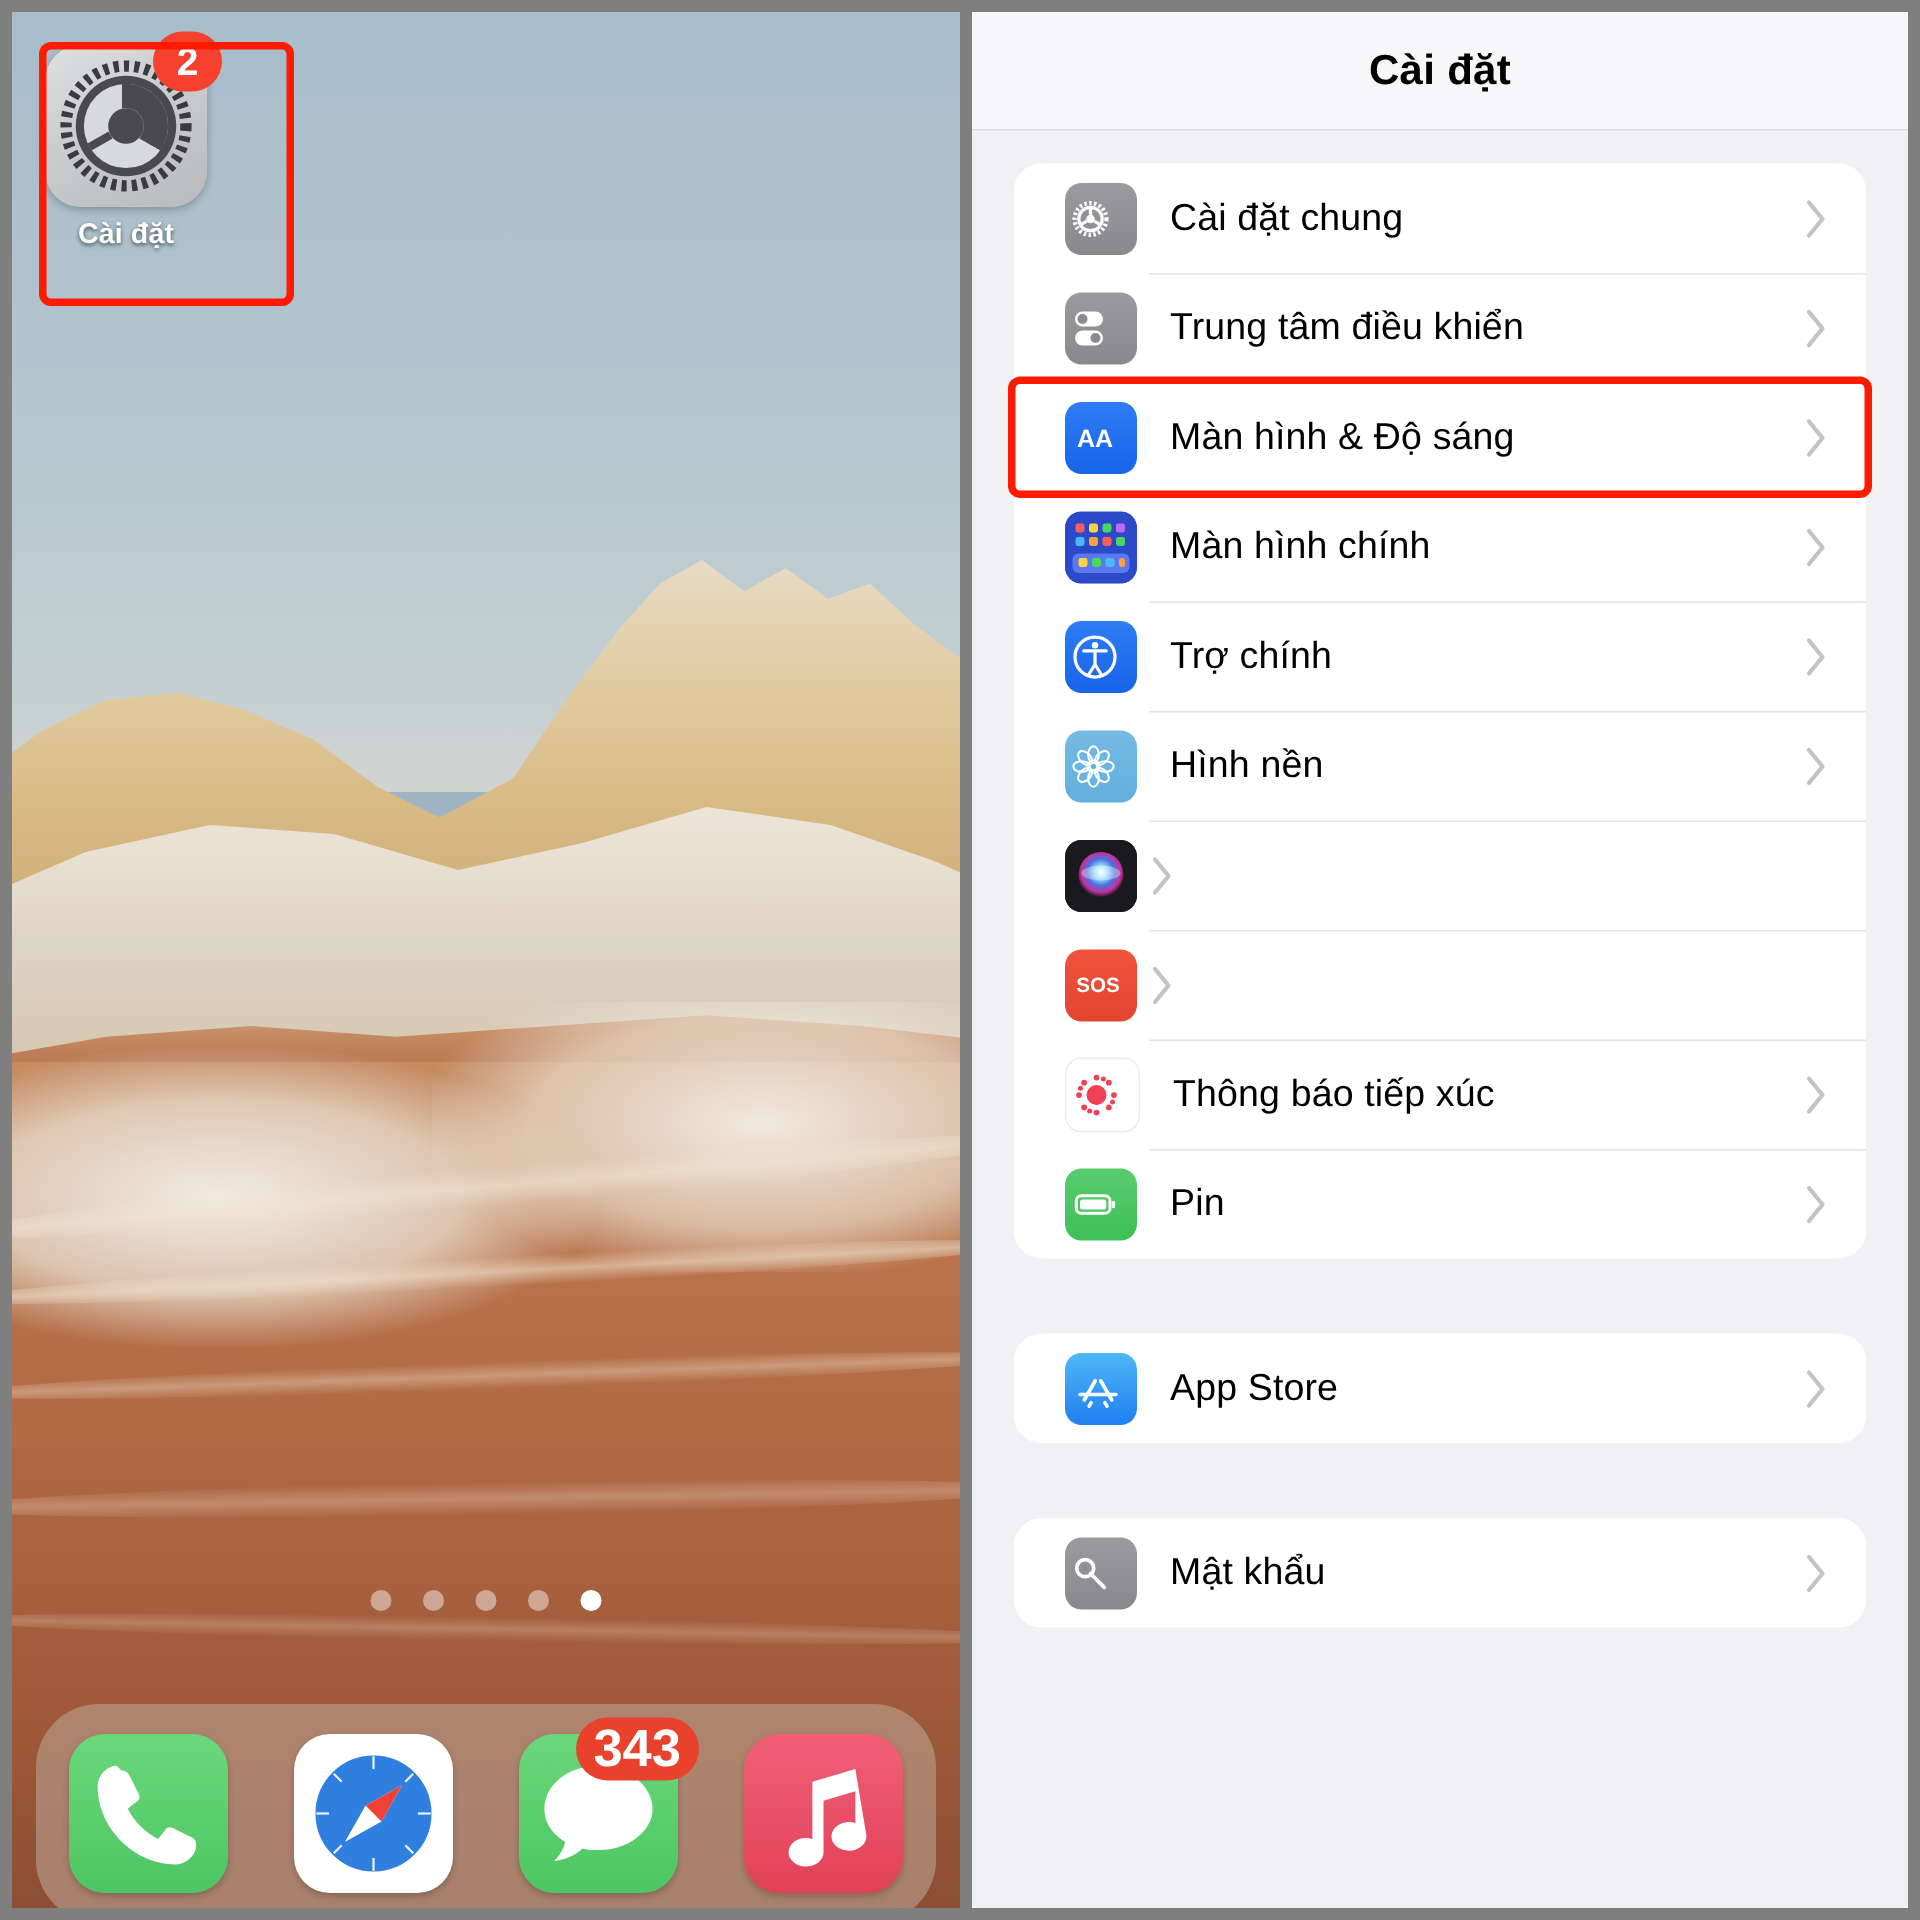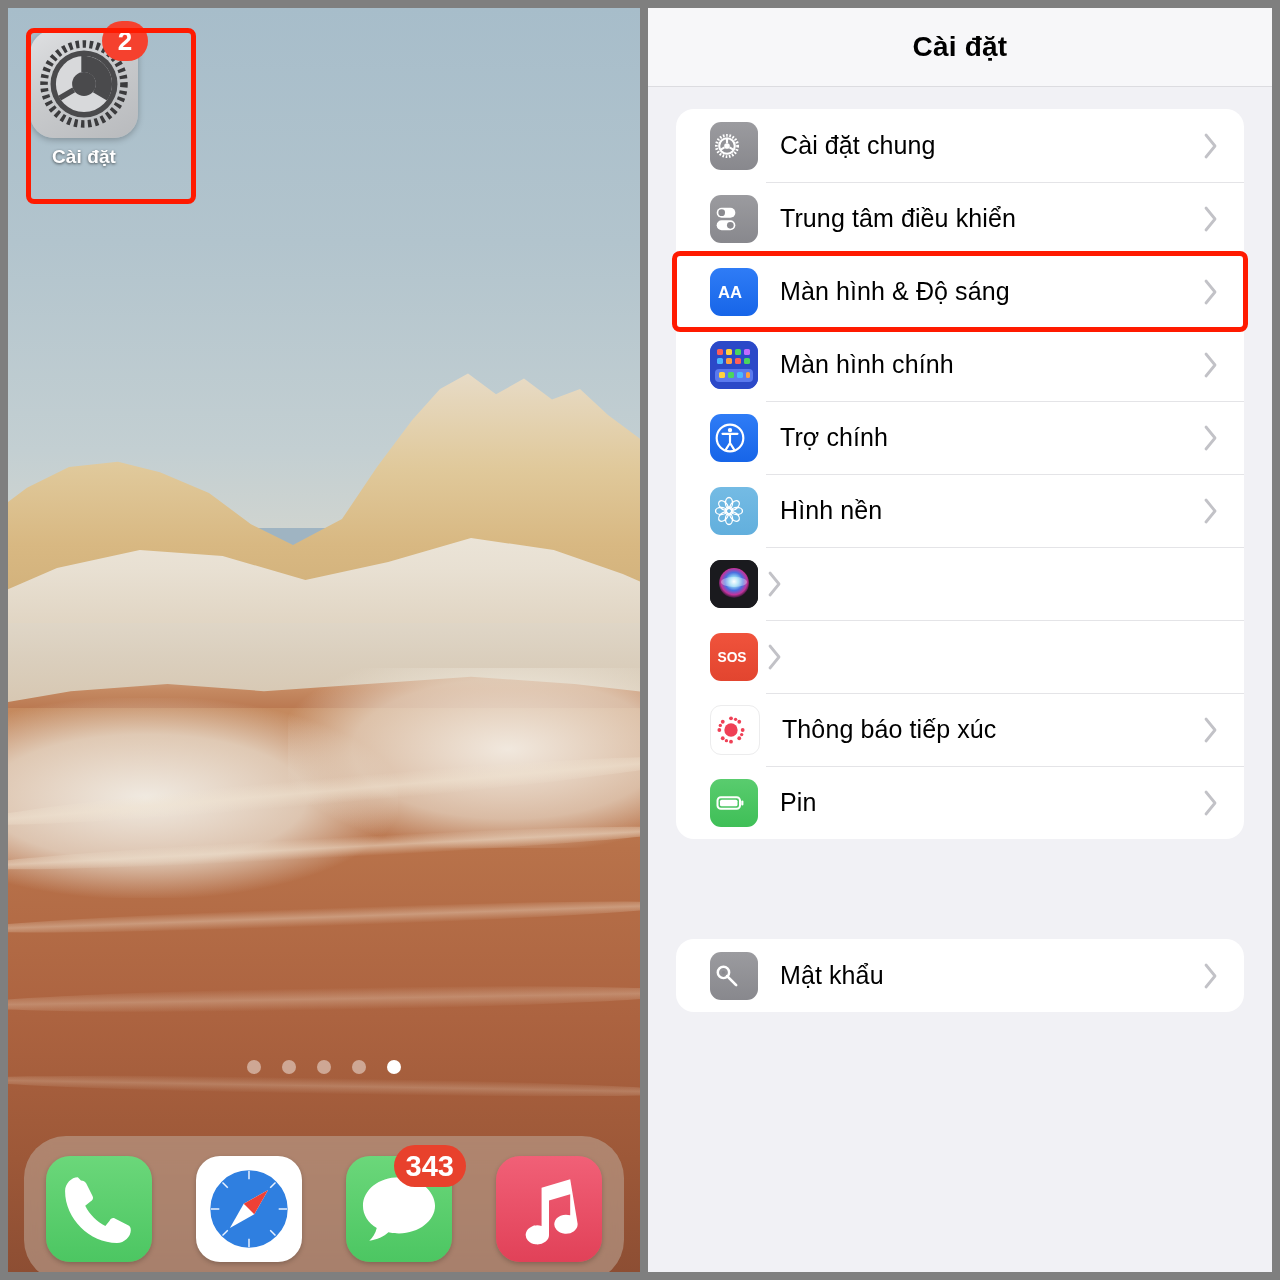--- a/index.html
+++ b/index.html
@@ -143,21 +143,21 @@
     position: relative;
     width: 106px; height: 106px;
     border-radius: 24px;
     box-shadow: 0 2px 5px rgba(0,0,0,.22);
   }
   .dock-badge {
     position: absolute; top: -11px; right: -14px;
     height: 42px; padding: 0 12px;
     border-radius: 22px;
     background: #e8412c; color:#fff;
-    font-size: 29px; font-weight: 600; line-height: 42px; text-align:right;
+    font-size: 35px; font-weight: 600; line-height: 42px; text-align:right;
   }
 
   
   #settings {
     position: absolute;
     left: 648px; top: 8px;
     width: 624px; height: 1264px;
     background: #f1f1f5;
     overflow: hidden;
   }
@@ -519,20 +519,37 @@
             </div>
             <div class="row-label">Pin</div>
             <div class="chevron">
               <svg viewBox="0 0 16 26">
                 <path d="M3 2 L12 13 L3 24" fill="none" stroke="currentColor" stroke-width="2.8" stroke-linecap="round" stroke-linejoin="round"></path>
               </svg>
             </div>
           </div>
         </div>
         <div class="group second">
+          <div class="row">
+            <div class="row-icon ic-appstore">
+              <svg viewBox="0 0 48 48" width="44" height="44" fill="none" stroke="#fff" stroke-width="2.6" stroke-linecap="round">
+      <path d="M14 32 L22 18"></path>
+                <path d="M26 18 L34 32"></path>
+                <path d="M11 28 h26"></path>
+      <path d="M19 34 L17.5 36.5"></path>
+                <path d="M29 34 L30.5 36.5"></path>
+              </svg>
+            </div>
+            <div class="row-label">App Store</div>
+            <div class="chevron">
+              <svg viewBox="0 0 16 26">
+                <path d="M3 2 L12 13 L3 24" fill="none" stroke="currentColor" stroke-width="2.8" stroke-linecap="round" stroke-linejoin="round"></path>
+              </svg>
+            </div>
+          </div>
         </div>
         <div class="group third">
           <div class="row">
             <div class="row-icon ic-gray">
               <svg viewBox="0 0 48 48" width="34" height="34" fill="#fff">
       <circle cx="19" cy="19" r="8" fill="none" stroke="#fff" stroke-width="3.5"></circle>
       <circle cx="19" cy="19" r="2.4" fill="#8a8a8f"></circle>
       <path d="M24 24 L37 37 M33 33 l3 3 M30 30 l3 3" stroke="#fff" stroke-width="3.5" stroke-linecap="round" fill="none"></path>
               </svg>
             </div>

